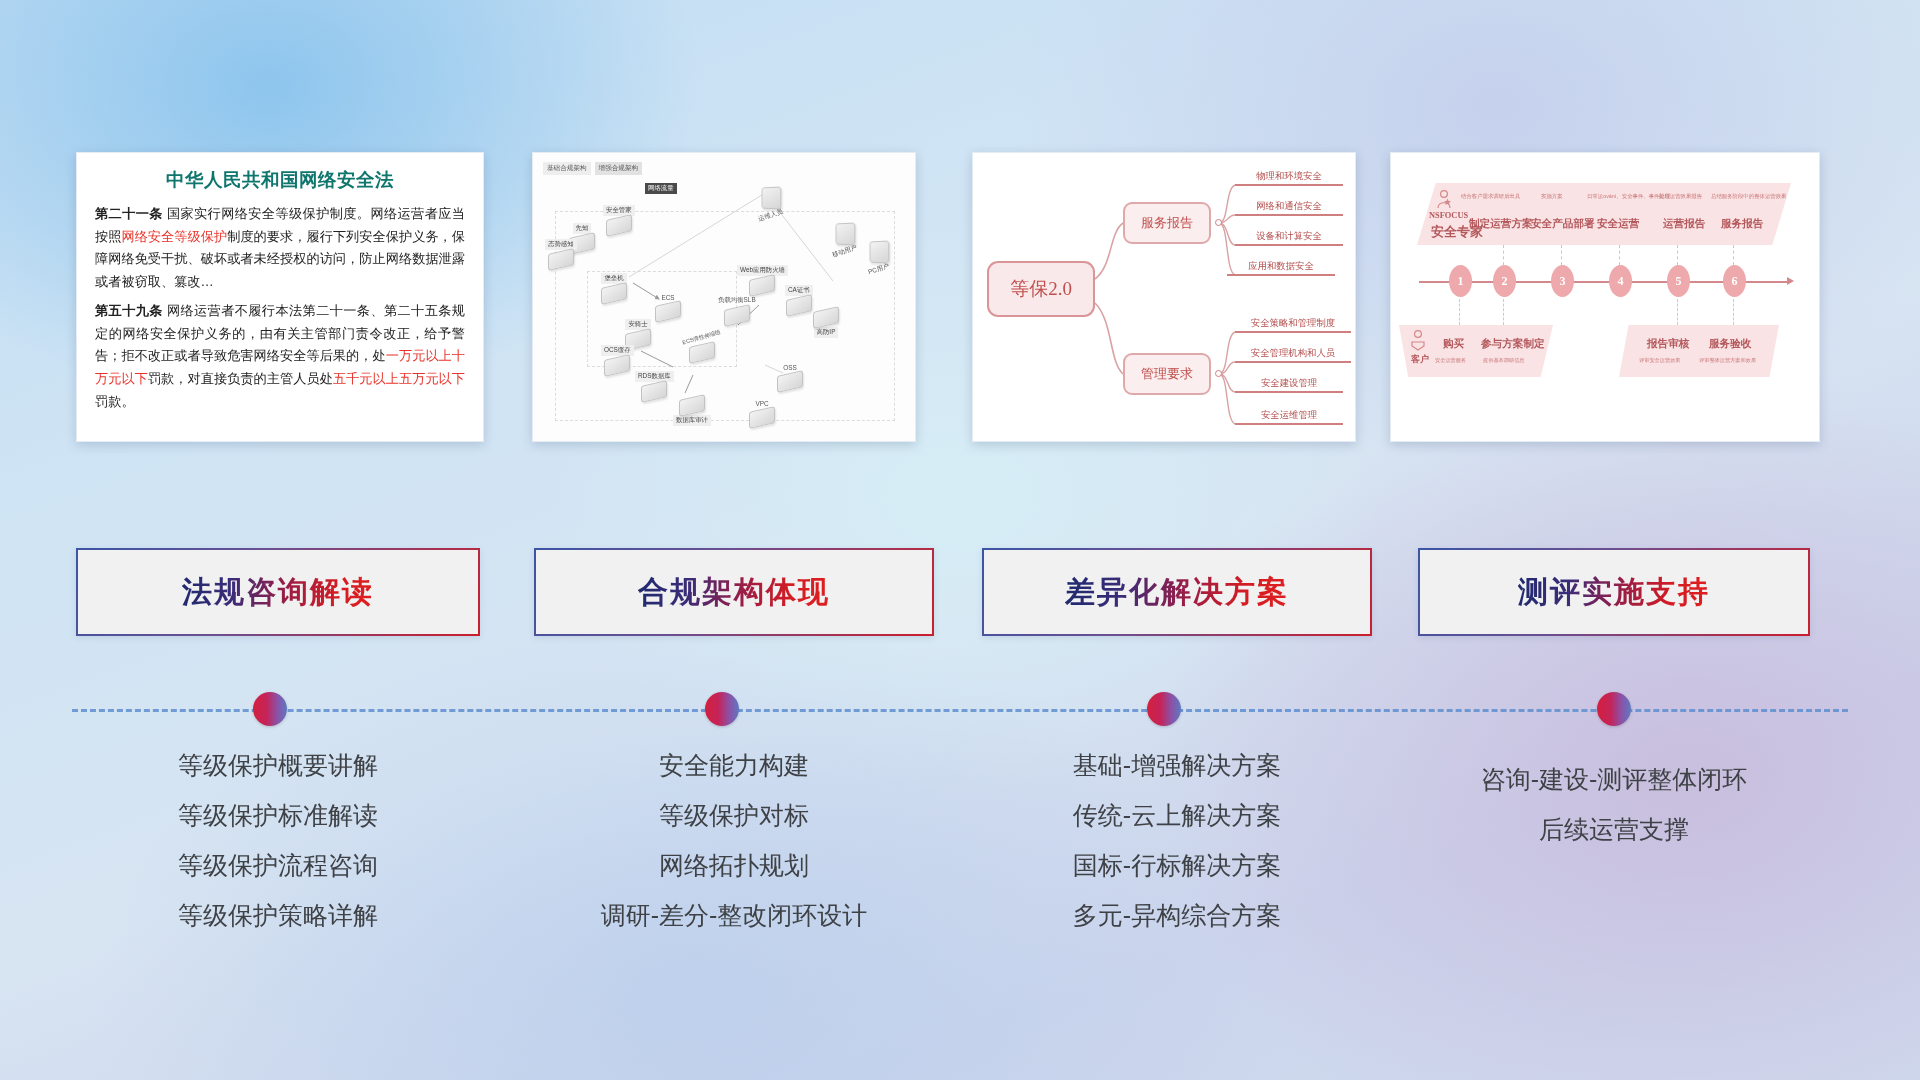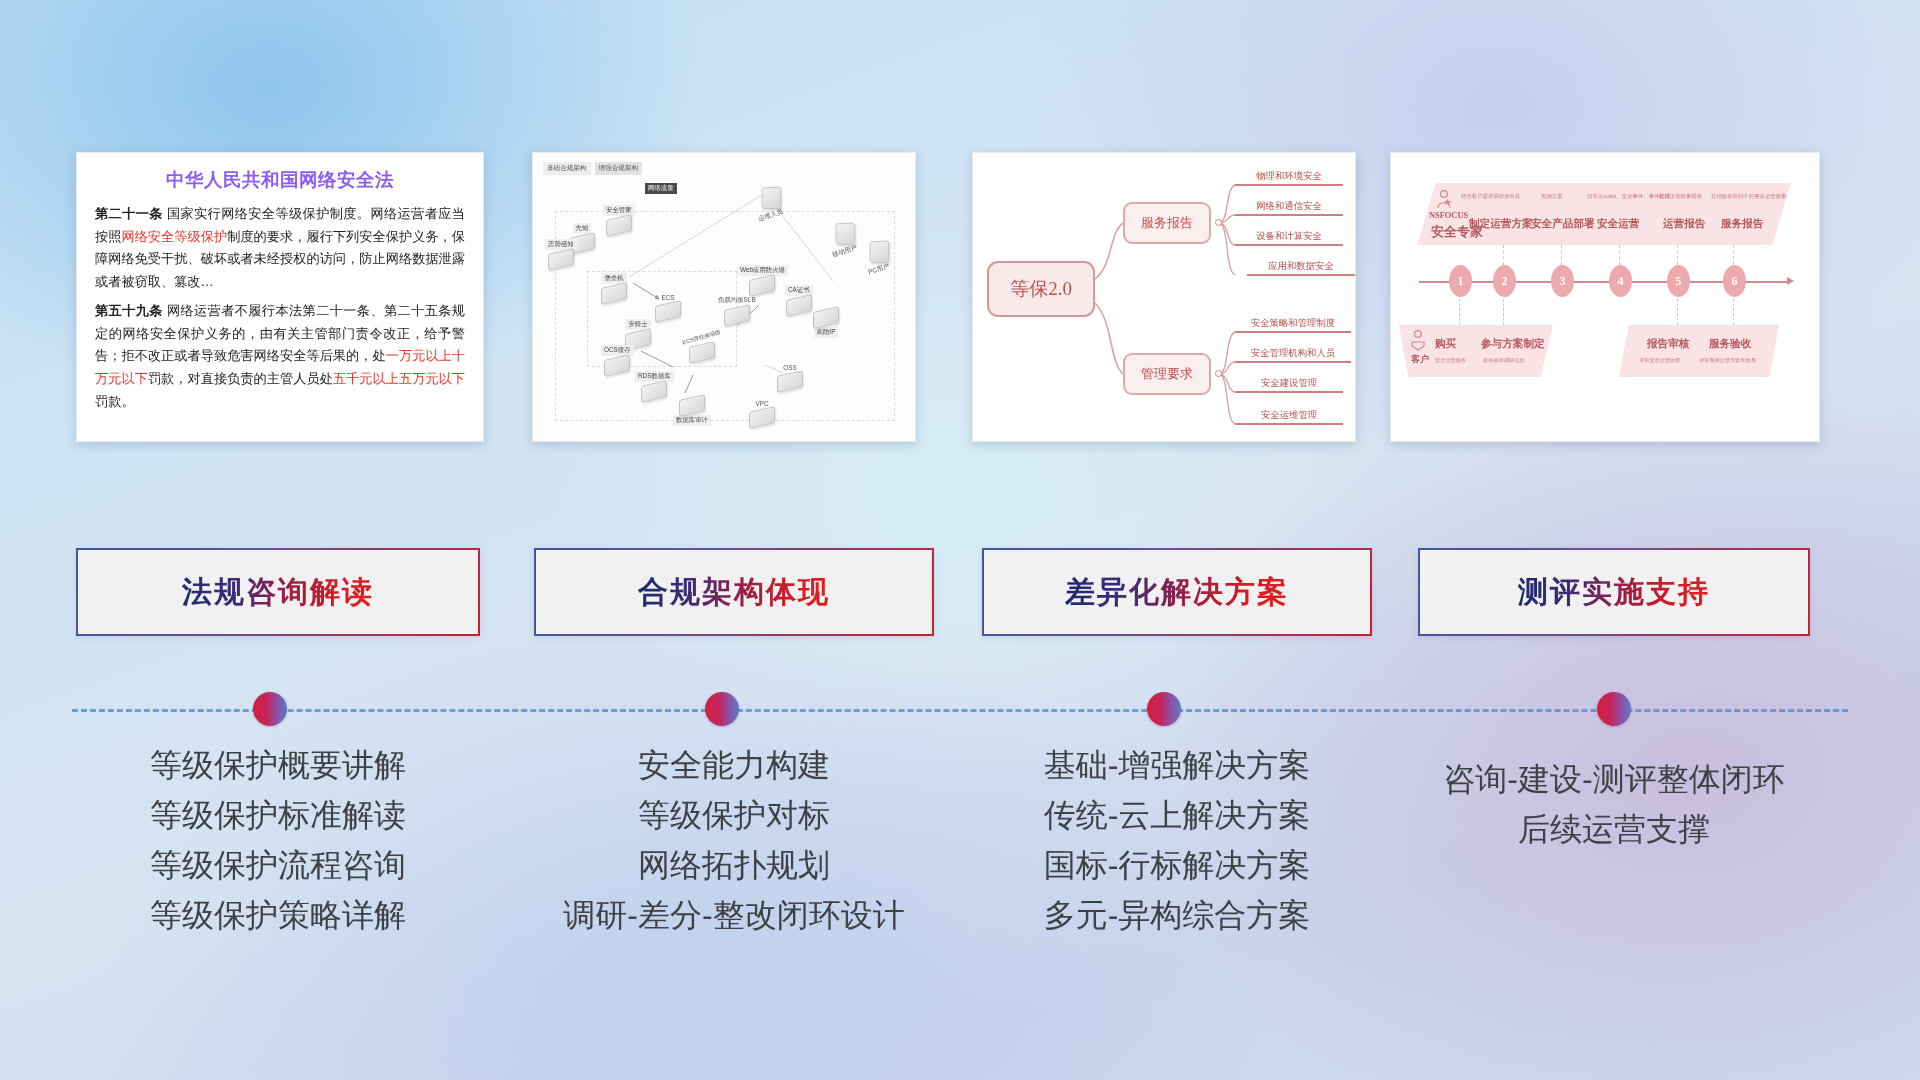--- a/index.html
+++ b/index.html
@@ -23,21 +23,21 @@
     box-shadow:0 3px 10px rgba(60,80,120,.22);
     border:1px solid #e6ecf3; overflow:hidden;
   }
   .card-1{ left:76px;  width:408px; }
   .card-2{ left:532px; width:384px; }
   .card-3{ left:972px; width:384px; }
   .card-4{ left:1390px;width:430px; }
 
   
   .law{ padding:14px 18px 8px; }
-  .law h1{ font-size:18.5px; font-weight:bold; color:#8b5cf6; text-align:center; letter-spacing:.5px; margin-bottom:11px;}
+  .law h1{ font-size:18.5px; font-weight:bold; color:#0f766e; text-align:center; letter-spacing:.5px; margin-bottom:11px;}
   .law p{ font-size:13.2px; line-height:1.72; color:#222; text-align:justify; margin-bottom:6px;}
   .law b{ font-weight:bold; }
   .law .red{ color:#e8332a; }
 
   
   .arch{ position:relative; width:100%; height:100%; background:#fdfdfd;}
   .arch .tabrow{ position:absolute; top:9px; left:10px; display:flex; gap:4px;}
   .arch .tabrow span{ font-size:6.6px; color:#5a5a5a; background:#eeeeee; padding:2px 4px; }
   .arch .tabrow span.on{ background:#e2e2e2; }
   .arch .dash{ position:absolute; border:1px dashed #dcdcdc; }
@@ -119,21 +119,21 @@
   .tl-line{ position:absolute; top:19px; left:72px; width:1776px; height:0;
     border-top:3px dashed #5f8fd0; opacity:.85;}
   .tl-dot{ position:absolute; top:2px; width:34px;height:34px;border-radius:50%;
     background:linear-gradient(90deg,#d41f3f 0%,#c4245a 40%,#8a52a8 72%,#5f79c0 100%);
     box-shadow:0 1px 3px rgba(0,0,0,.18);}
   .d1{ left:253px;} .d2{ left:705px;} .d3{ left:1147px;} .d4{ left:1597px;}
 
   
   .lists{ position:absolute; top:740px; left:0; width:1920px; height:260px;}
   .list{ position:absolute; top:0; text-align:center;}
-  .list li{ list-style:none; font-size:32px; color:#3e4145; line-height:50px; white-space:nowrap;}
+  .list li{ list-style:none; font-size:25px; color:#3e4145; line-height:50px; white-space:nowrap;}
   .l1{ left:76px;  width:404px;}
   .l2{ left:534px; width:400px;}
   .l3{ left:982px; width:390px;}
   .l4{ left:1418px;width:392px; top:14px;}
 </style>
 </head>
 <body>
 
 <div class="cards">
 
@@ -302,21 +302,21 @@
           <i></i>
         </div>
       <div class="leaf" style="left:262px;top:48px;">
         <span>网络和通信安全</span>
           <i></i>
         </div>
       <div class="leaf" style="left:262px;top:78px;">
         <span>设备和计算安全</span>
           <i></i>
         </div>
-      <div class="leaf" style="left:274px;top:108px;">
+      <div class="leaf" style="left:254px;top:108px;">
         <span>应用和数据安全</span>
           <i></i>
         </div>
 
       <div class="leaf" style="left:262px;top:165px;width:116px;">
         <span>安全策略和管理制度</span>
           <i></i>
         </div>
       <div class="leaf" style="left:262px;top:195px;width:116px;">
         <span>安全管理机构和人员</span>
@@ -376,21 +376,21 @@
       <div class="vsep" style="left:112px;top:92px;height:20px;"></div>
       <div class="vsep" style="left:170px;top:92px;height:20px;"></div>
       <div class="vsep" style="left:228px;top:92px;height:20px;"></div>
       <div class="vsep" style="left:286px;top:92px;height:20px;"></div>
       <div class="vsep" style="left:342px;top:92px;height:20px;"></div>
       <div class="vsep" style="left:68px;top:146px;height:26px;"></div>
       <div class="vsep" style="left:112px;top:146px;height:26px;"></div>
       <div class="vsep" style="left:286px;top:146px;height:26px;"></div>
       <div class="vsep" style="left:342px;top:146px;height:26px;"></div>
 
-      <div class="b-main" style="left:44px; top:184px;">购买</div>
+      <div class="b-main" style="left:52px; top:184px;">购买</div>
       <div class="b-sub" style="left:44px; top:204px;">安全运营服务</div>
       <div class="b-main" style="left:90px; top:184px;">参与方案制定</div>
       <div class="b-sub" style="left:92px; top:204px;">提供基本调研信息</div>
       <div class="b-main" style="left:256px;top:184px;">报告审核</div>
       <div class="b-sub" style="left:248px;top:204px;">评审安全运营效果</div>
       <div class="b-main" style="left:318px;top:184px;">服务验收</div>
       <div class="b-sub" style="left:308px;top:204px;">评审整体运营方案和效果</div>
     </div>
   </div>
 </div>

